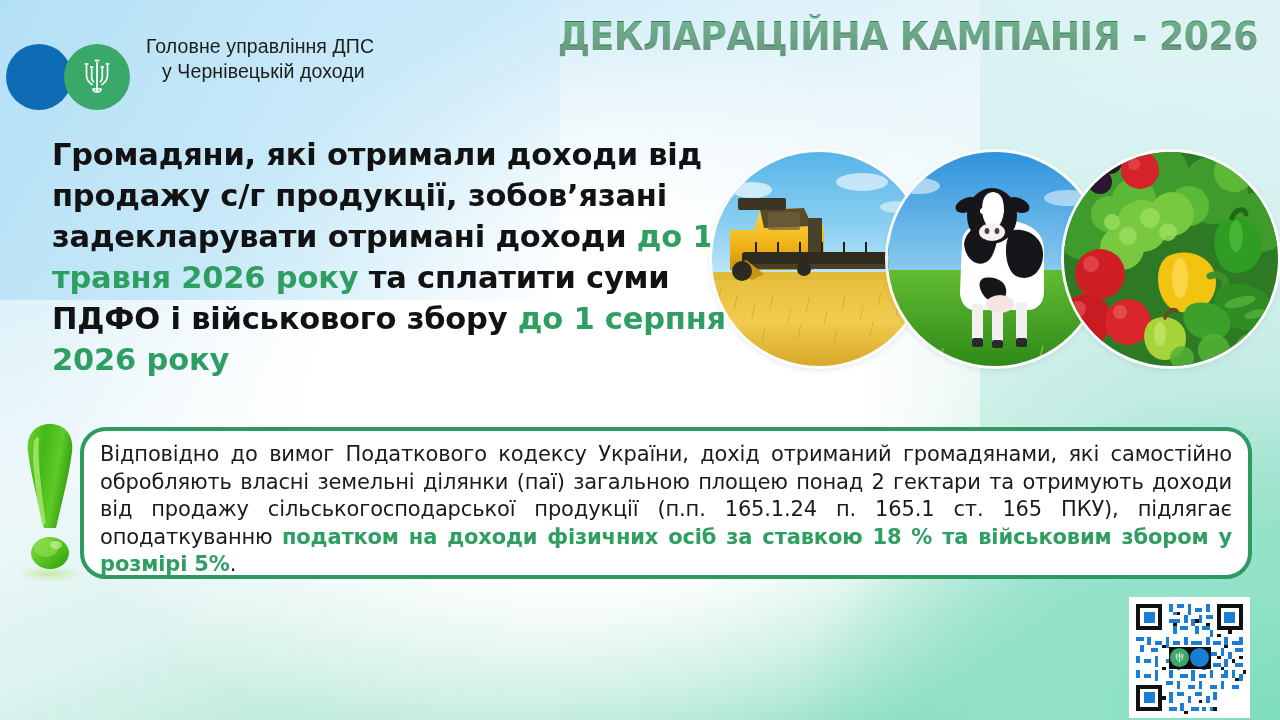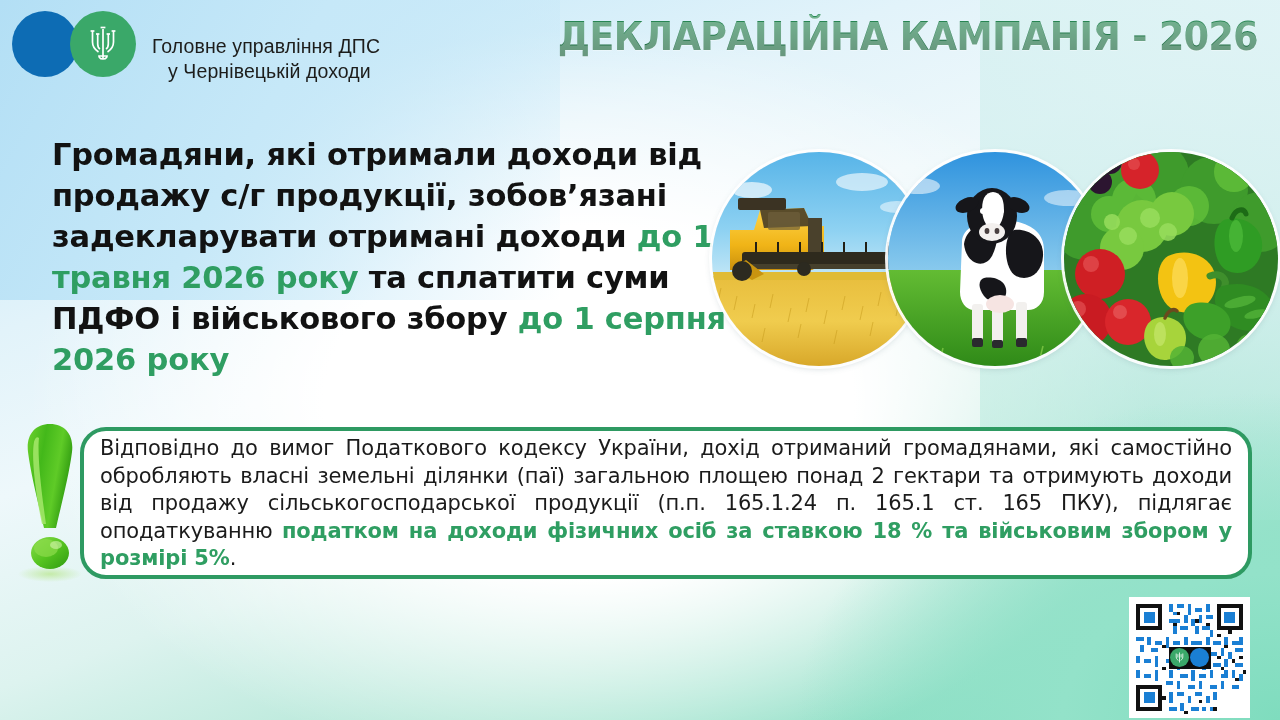--- a/index.html
+++ b/index.html
@@ -52,23 +52,23 @@
   }
 
   
   .header {
     position: absolute;
     left: 0; top: 0;
     width: 1280px; height: 86px;
   }
   .logo-block {
     position: absolute;
-    left: 12px; top: 8px;
+    left: 6px; top: 8px;
     display: flex;
-    align-items: flex-start;
+    align-items: flex-end;
   }
   .logo-circles {
     position: relative;
     width: 136px; height: 70px;
     flex: none;
   }
   .logo-circle-blue {
     position: absolute;
     left: 0; top: 3px;
     width: 66px; height: 66px;
@@ -157,21 +157,21 @@
   .infobox {
     position: absolute;
     left: 80px; top: 427px;
     width: 1172px; height: 152px;
     box-sizing: border-box;
     background: #ffffff;
     border: 4px solid #2e9a62;
     border-radius: 26px;
     padding: 10px 16px 8px 16px;
     display: flex;
-    align-items: center;
+    align-items: flex-start;
   }
   .infobox-text {
     font-family: "DejaVu Sans", sans-serif;
     font-size: 21px;
     line-height: 27.5px;
     color: #1b1b1b;
     text-align: justify;
     text-align-last: left;
     width: 100%;
     letter-spacing: -0.15px;

